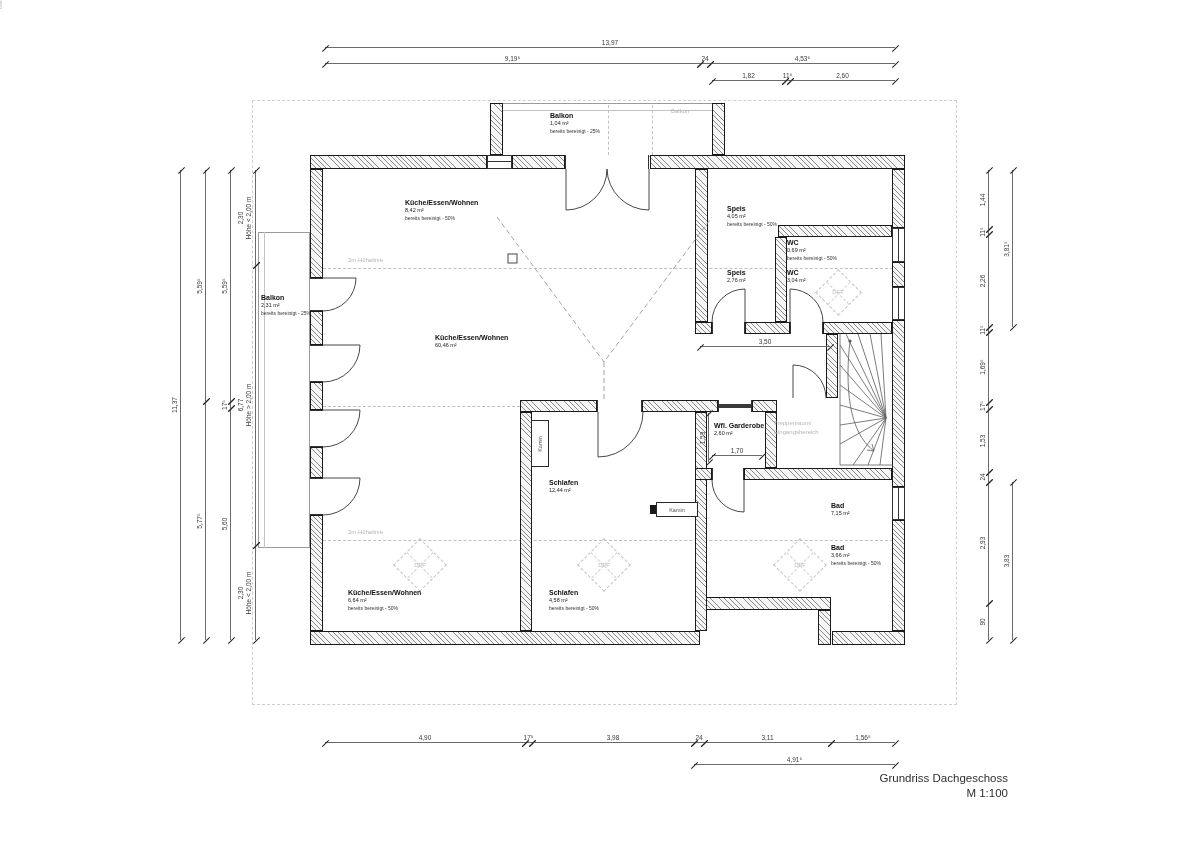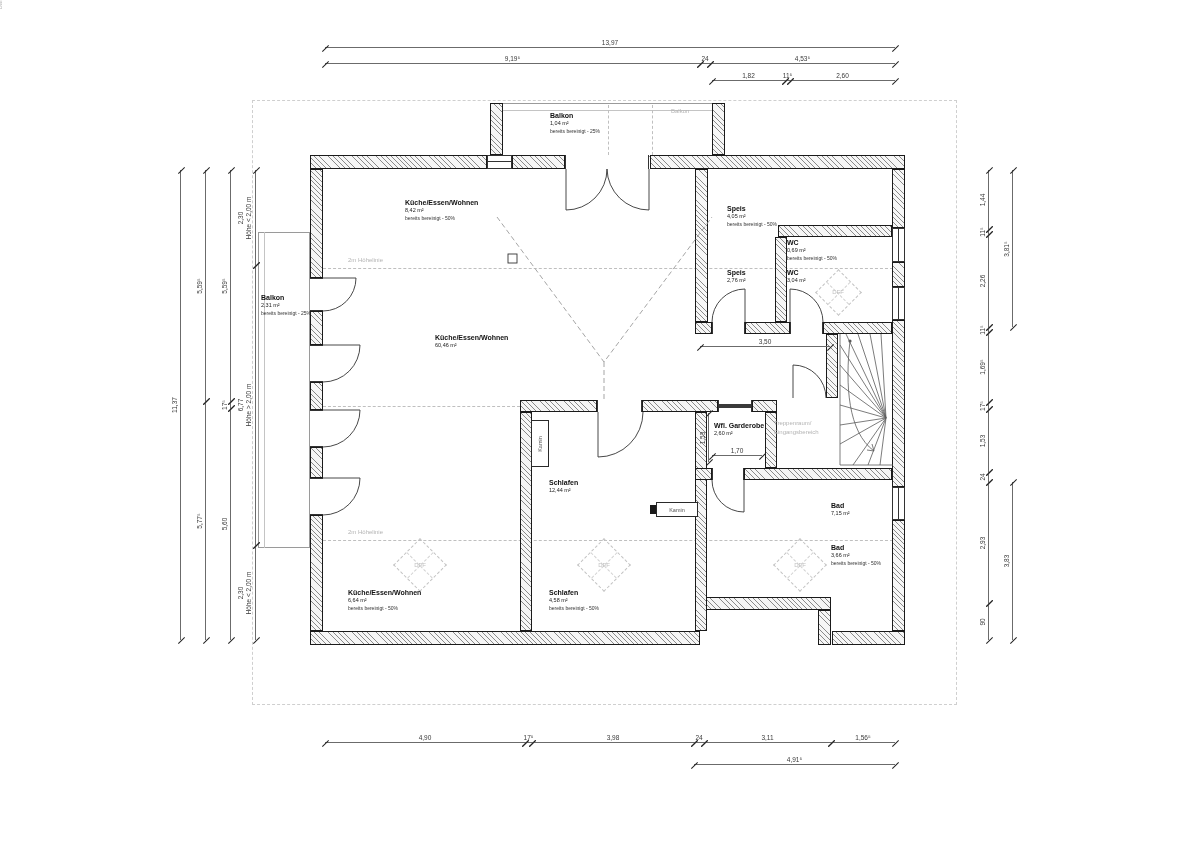--- a/index.html
+++ b/index.html
@@ -86,20 +86,24 @@
       <path d="M874,451 l-7,-1 M874,451 l-2,-7"></path>
       <circle cx="850" cy="341" r="1.6" fill="#5a5a5a" stroke="none"></circle>
     </g>
     <g stroke="#9b9b9b" stroke-width="0.9" stroke-dasharray="5 3" fill="none">
       <path d="M497,217 L604,362 L712,217"></path>
       <path d="M604,362 V400"></path>
     </g>
     <rect x="508" y="254" width="9" height="9" fill="#fff" stroke="#333" stroke-width="0.9"></rect>
   </svg>
 
+  <div class="titleblock">
+    <div>Grundriss Dachgeschoss</div>
+    <div>M 1:100</div>
+  </div>
 <div class="wall" style="left: 310px; top: 155px; width: 177px; height: 14px;"></div>
     <div class="wall" style="left: 512px; top: 155px; width: 53px; height: 14px;"></div>
     <div class="wall" style="left: 650px; top: 155px; width: 255px; height: 14px;"></div>
     <div class="wall" style="left: 310px; top: 631px; width: 390px; height: 14px;"></div>
     <div class="wall" style="left: 832px; top: 631px; width: 73px; height: 14px;"></div>
     <div class="wall" style="left: 700px; top: 597px; width: 131px; height: 13px;"></div>
     <div class="wall" style="left: 818px; top: 610px; width: 13px; height: 35px;"></div>
     <div class="wall" style="left: 310px; top: 169px; width: 13px; height: 109px;"></div>
     <div class="wall" style="left: 310px; top: 311px; width: 13px; height: 34px;"></div>
     <div class="wall" style="left: 310px; top: 382px; width: 13px; height: 28px;"></div>

